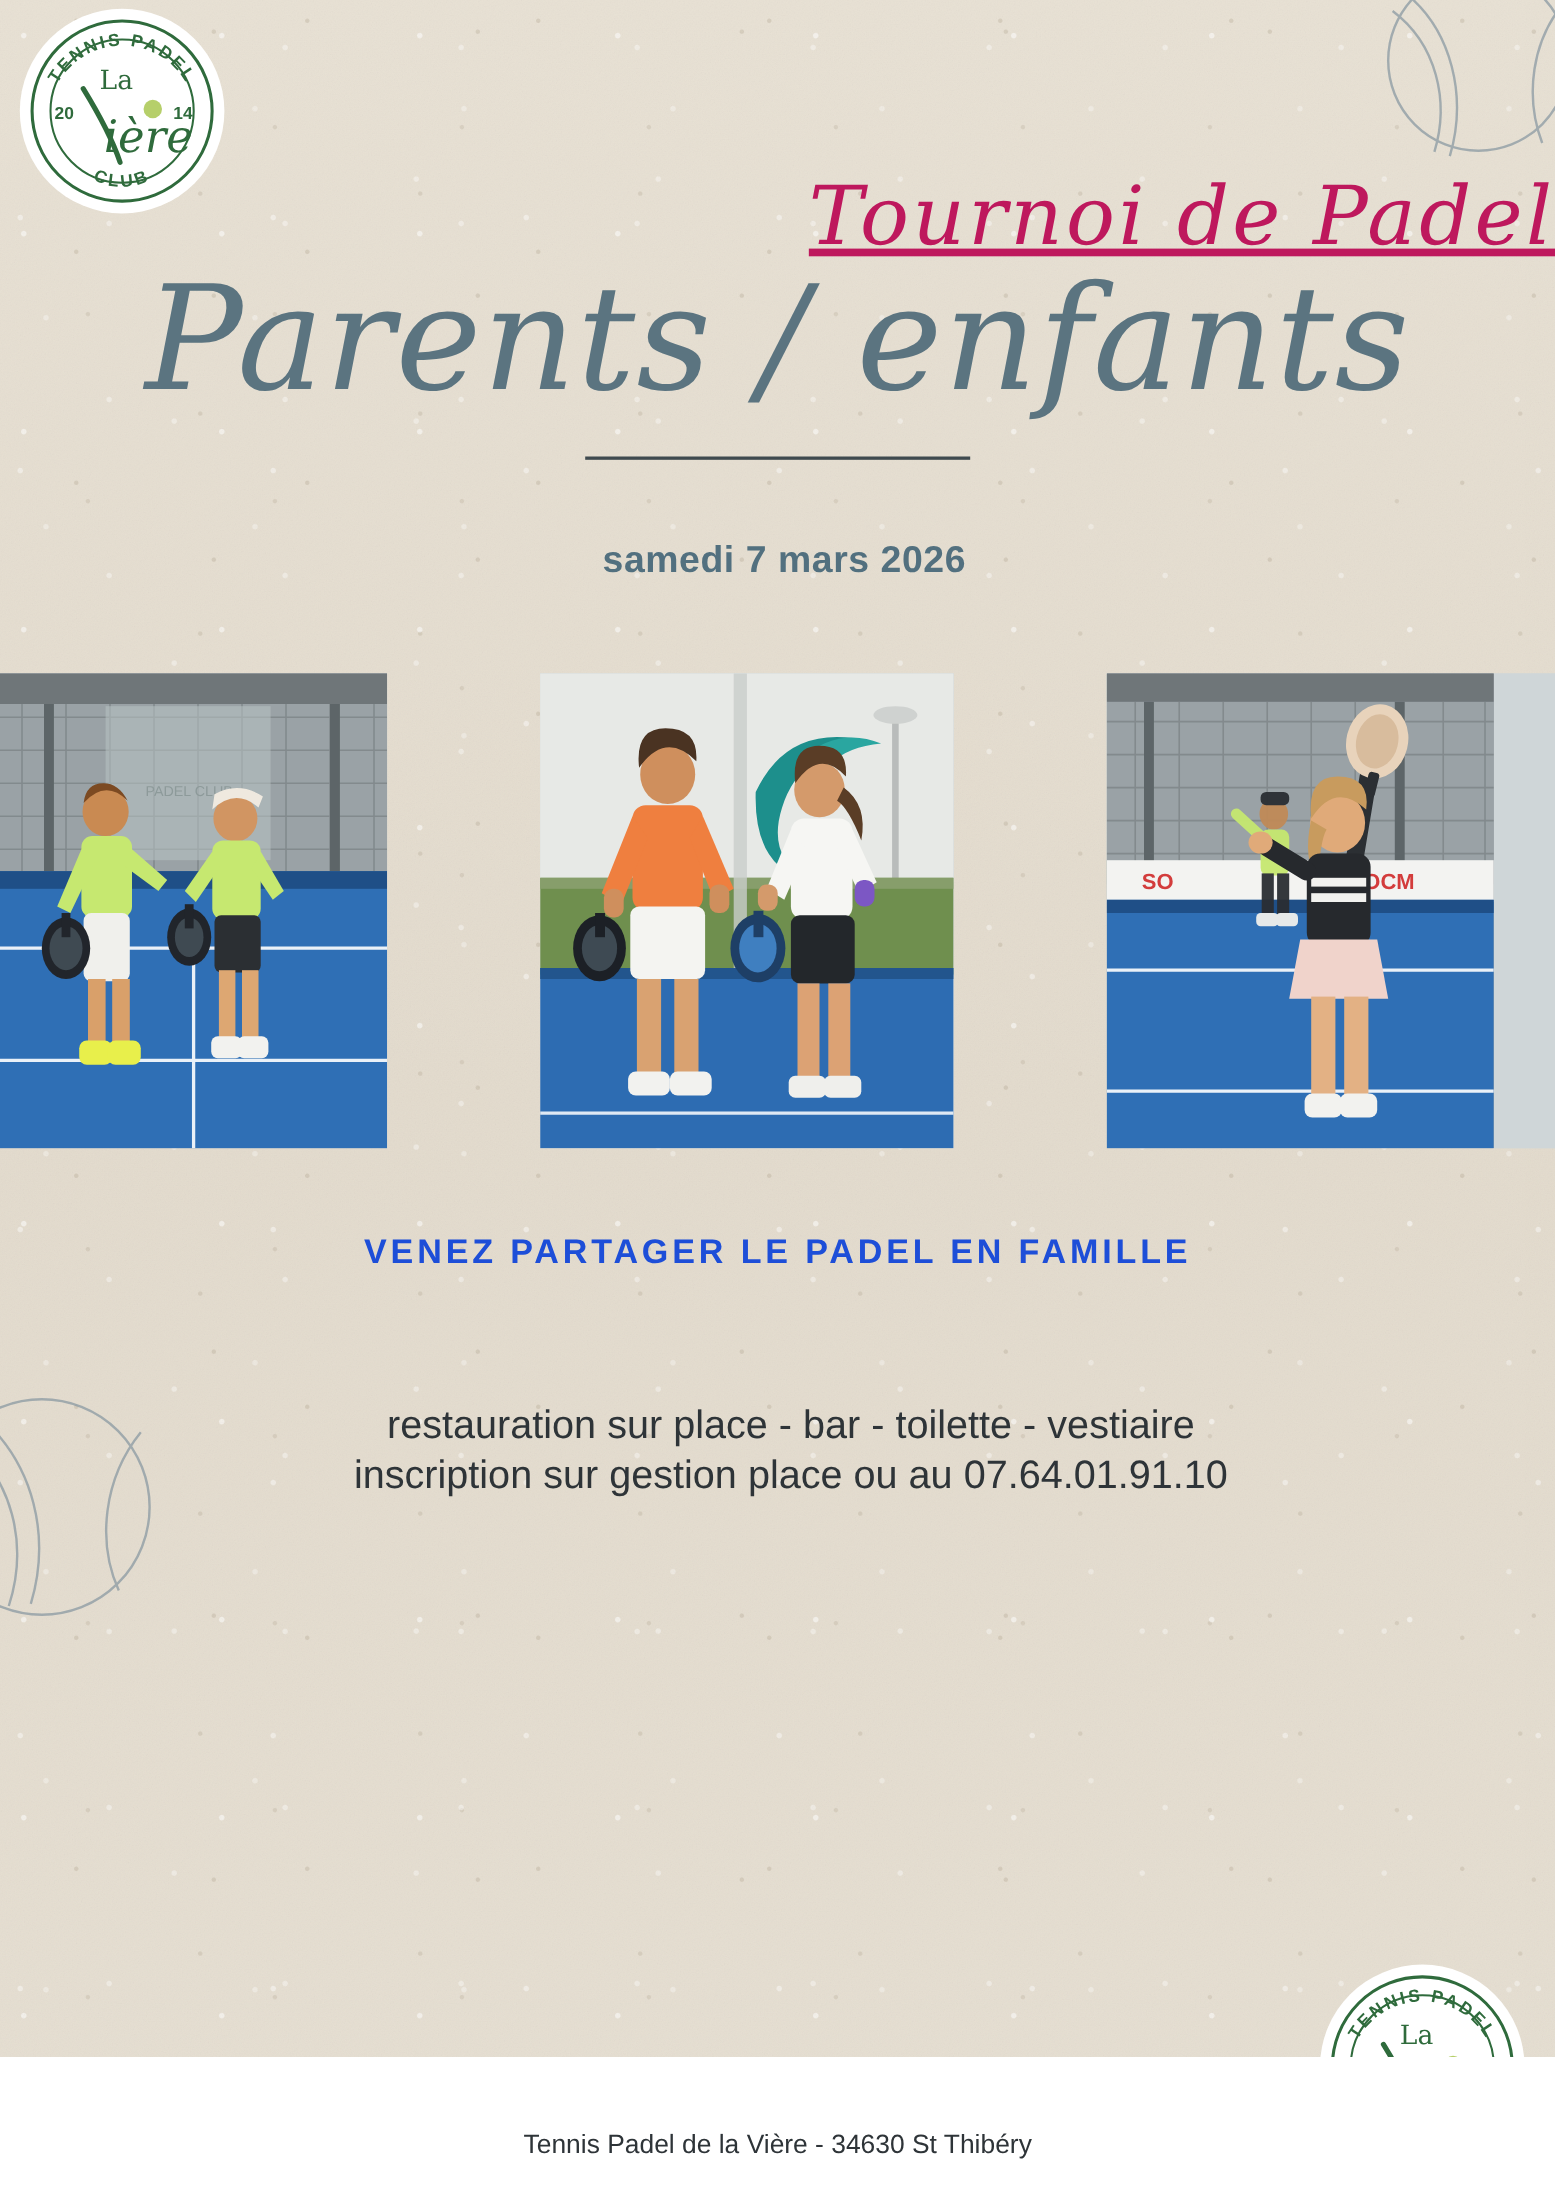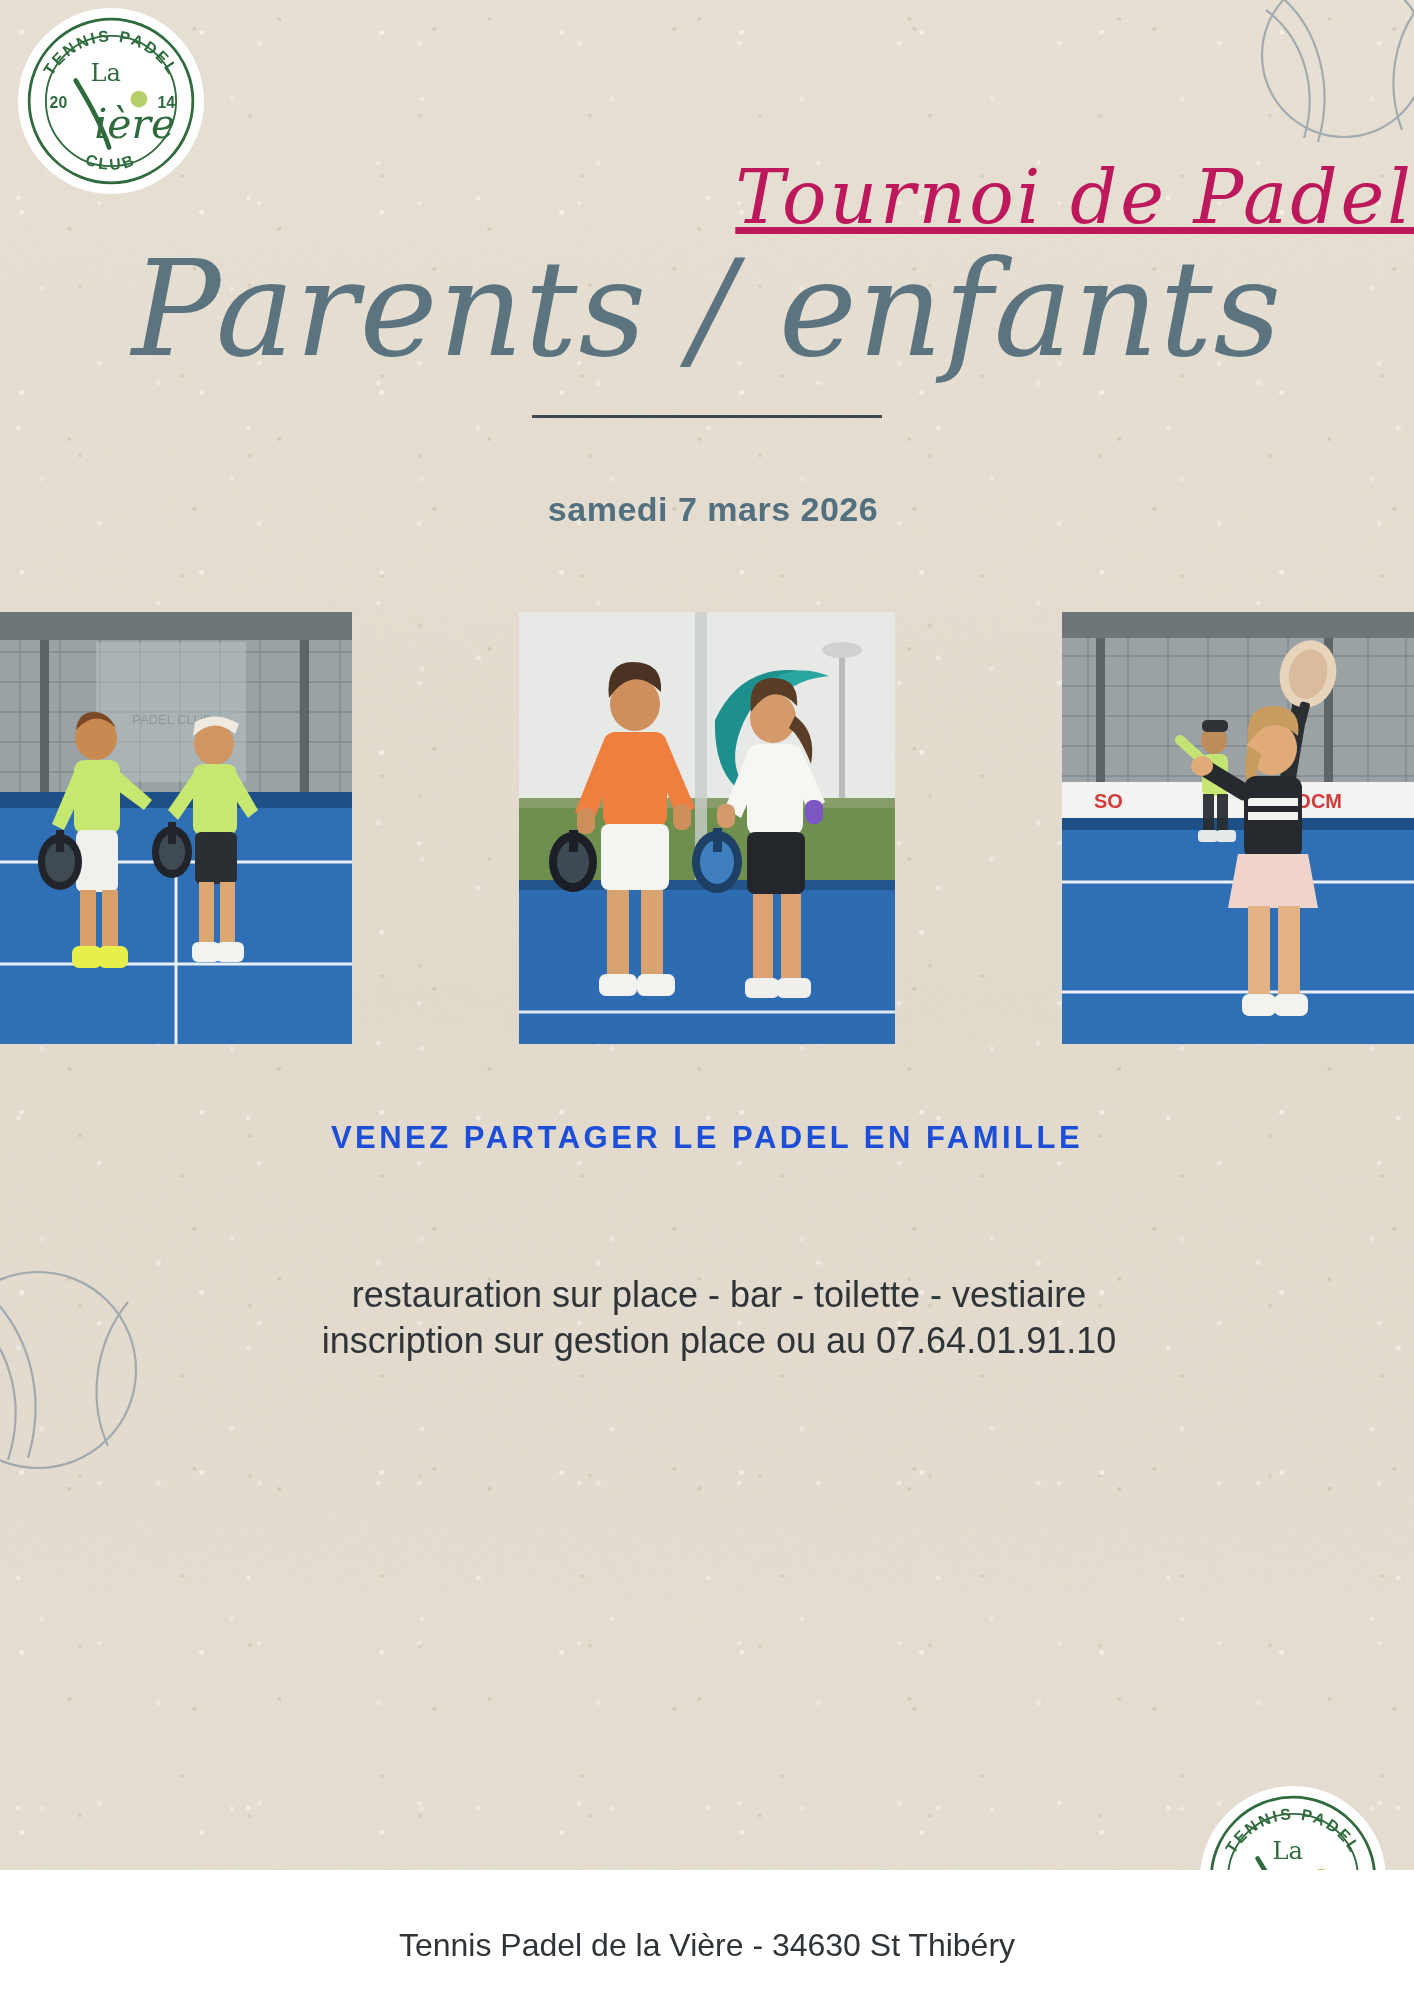--- a/index.html
+++ b/index.html
@@ -139,21 +139,21 @@
     justify-content: space-between;
     align-items: stretch;
   }
   .photo {
     position: relative;
     overflow: hidden;
     background: #cfd6d8;
   }
   .photo-1 { width: 352px; margin-left: 0px; }
   .photo-2 { width: 376px; margin-left: 20px; }
-  .photo-3 { width: 352px; margin-left: 20px; }
+  .photo-3 { width: 408px; margin-left: 20px; }
 
   
   .subheadline {
     position: absolute;
     left: 0;
     right: 0;
     top: 1120px;
     text-align: center;
     font-size: 31px;
     font-weight: bold;
@@ -175,21 +175,21 @@
   }
   .info div { white-space: nowrap; margin-left: 24px; }
 
   
   .footer {
     position: absolute;
     left: 0;
     right: 0;
     bottom: 36px;
     text-align: center;
-    font-size: 32px;
+    font-size: 24px;
     color: #2e3438;
   }
 
   
   .ball-deco {
     position: absolute;
     pointer-events: none;
   }
   .ball-tr { right: -40px; top: -30px; width: 260px; height: 230px; }
   .ball-bl { left: -70px; top: 1240px; width: 260px; height: 260px; }

